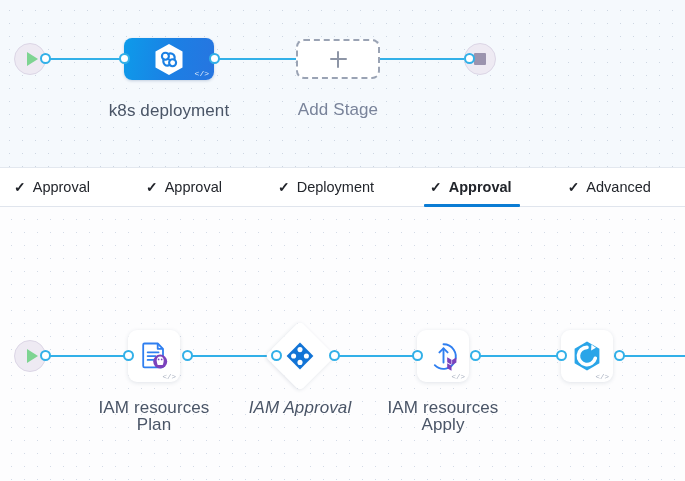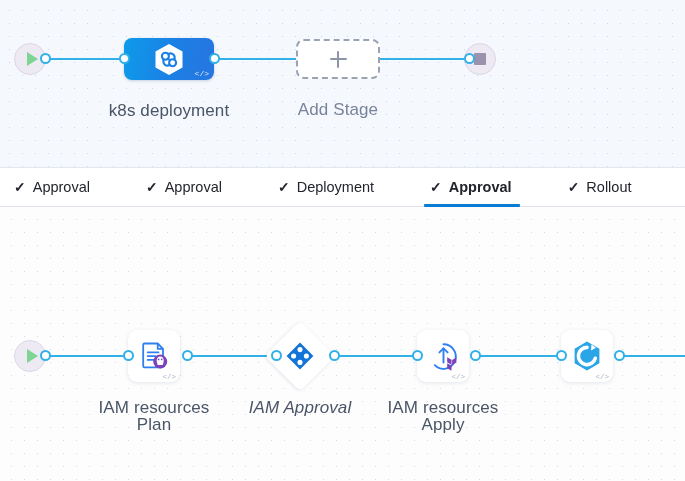--- a/index.html
+++ b/index.html
@@ -320,21 +320,21 @@
       <span class="tab-label">Deployment</span>
     </div>
 
     <div class="tab active">
       <span class="tab-check">✓</span>
       <span class="tab-label">Approval</span>
     </div>
 
     <div class="tab">
       <span class="tab-check">✓</span>
-      <span class="tab-label">Rollout</span>
+      <span class="tab-label">Advanced</span>
     </div>
   </div>
 
   <div class="exec-canvas">
 
     <div class="conn" style="left:42px; top:148px; width:92px;"></div>
     <div class="conn" style="left:187px; top:148px; width:86px;"></div>
     <div class="conn" style="left:326px; top:148px; width:90px;"></div>
     <div class="conn" style="left:470px; top:148px; width:90px;"></div>
     <div class="conn" style="left:614px; top:148px; width:71px;"></div>

